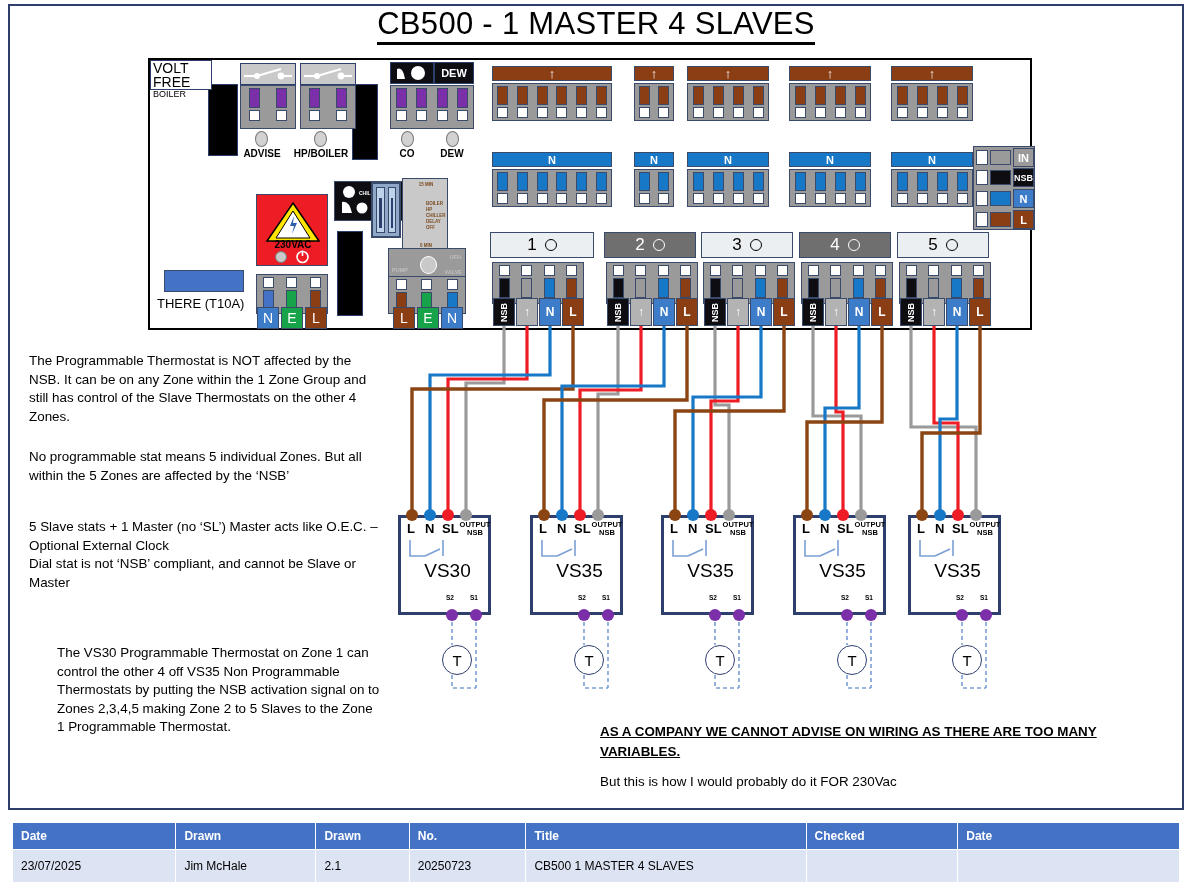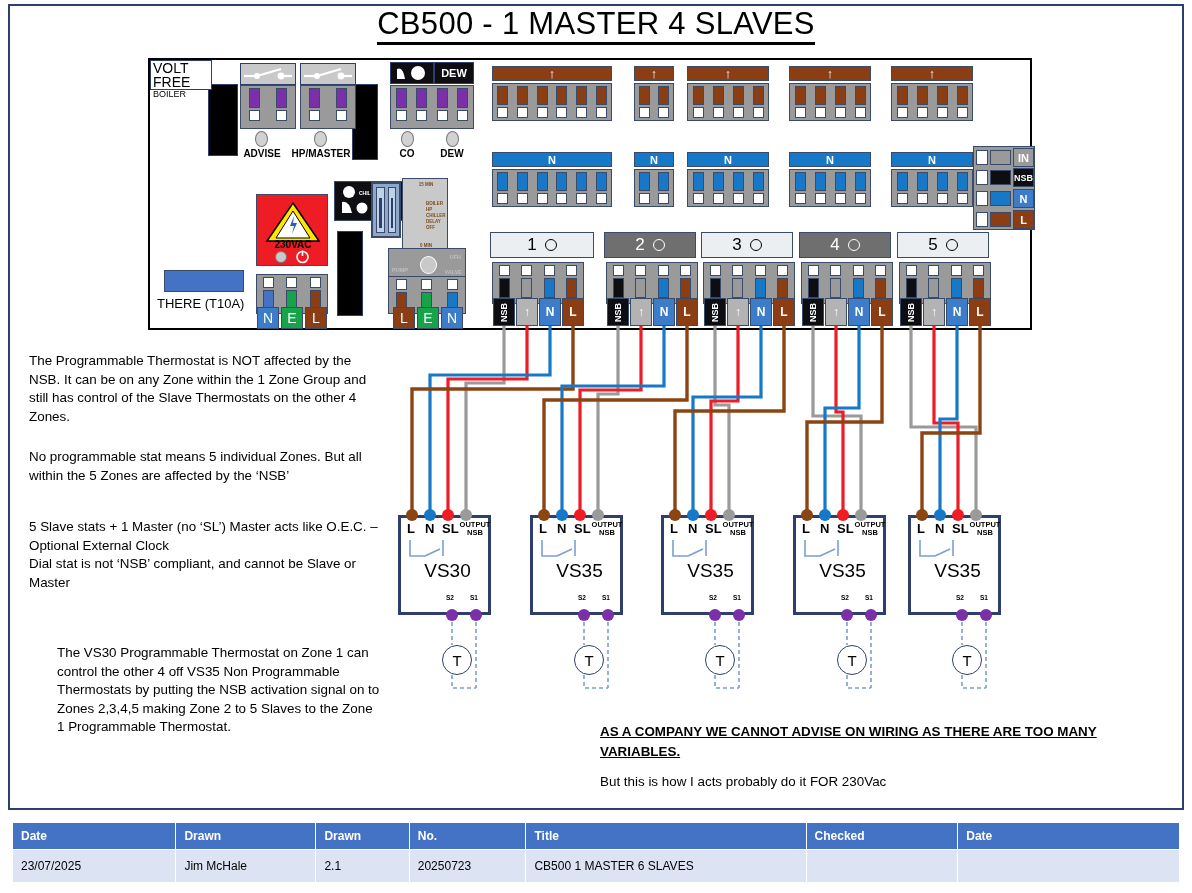--- a/index.html
+++ b/index.html
@@ -244,21 +244,21 @@
     </div>
   <div class="cell">
       <div class="slot" style="background:#7b2fa8;"></div>
       <div class="screw" style="margin-top:2px;"></div>
     </div>
 </div>
 
 <div class="led" style="left:255px;top:131px;"></div>
 <div class="ledlbl" style="left:236px;top:148px;width:52px;">ADVISE</div>
 <div class="led" style="left:314px;top:131px;"></div>
-<div class="ledlbl" style="left:288px;top:148px;width:66px;">HP/MASTER</div>
+<div class="ledlbl" style="left:288px;top:148px;width:66px;">HP/BOILER</div>
 <div class="led" style="left:401px;top:131px;"></div>
 <div class="ledlbl" style="left:385px;top:148px;width:44px;">CO</div>
 <div class="led" style="left:446px;top:131px;"></div>
 <div class="ledlbl" style="left:428px;top:148px;width:48px;">DEW</div>
 
 <div class="hazard">
   <svg class="hz-tri" width="56" height="42" viewBox="0 0 56 42">
     <polygon points="28,2 54,40 2,40" fill="#ffe600" stroke="#000" stroke-width="1.5"></polygon>
     <polygon points="28,10 45,37 11,37" fill="#fff" stroke="#000" stroke-width="1"></polygon>
     <path d="M29 15 L25 25 L29 25 L27 33 L32 22 L28 22 Z" fill="#2f5fa8"></path>
@@ -863,38 +863,38 @@
     <div class="node n-sl" style="left: 952px; top: 509px;"></div>
     <div class="node n-o" style="left: 970px; top: 509px;"></div>
     <div class="node n-s" style="left: 956px; top: 609px;"></div>
     <div class="node n-s" style="left: 980px; top: 609px;"></div>
     <div class="sensor" style="left: 952px; top: 645px;">T</div>
   </div>
 
 <div class="disc" style="top:722px;width:578px;font-weight:700;">
   <b>AS A COMPANY WE CANNOT ADVISE ON WIRING AS THERE ARE TOO MANY VARIABLES.</b>
 </div>
-<div class="disc" style="top:772px;width:578px;">But this is how I acts probably do it FOR 230Vac</div>
+<div class="disc" style="top:772px;width:578px;">But this is how I would probably do it FOR 230Vac</div>
 
 <table class="foot">
   <thead>
       <tr id="foot-head">
         <th style="width: 14%;">Date</th>
         <th style="width: 12%;">Drawn</th>
         <th style="width: 8%;">Drawn</th>
         <th style="width: 10%;">No.</th>
         <th style="width: 24%;">Title</th>
         <th style="width: 13%;">Checked</th>
         <th style="width: 19%;">Date</th>
       </tr>
     </thead>
   <tbody>
       <tr id="foot-row">
         <td>23/07/2025</td>
         <td>Jim McHale</td>
         <td>2.1</td>
         <td>20250723</td>
-        <td>CB500 1 MASTER 6 SLAVES</td>
+        <td>CB500 1 MASTER 4 SLAVES</td>
         <td></td>
         <td></td>
       </tr>
     </tbody>
 </table>
 
 </body></html>

